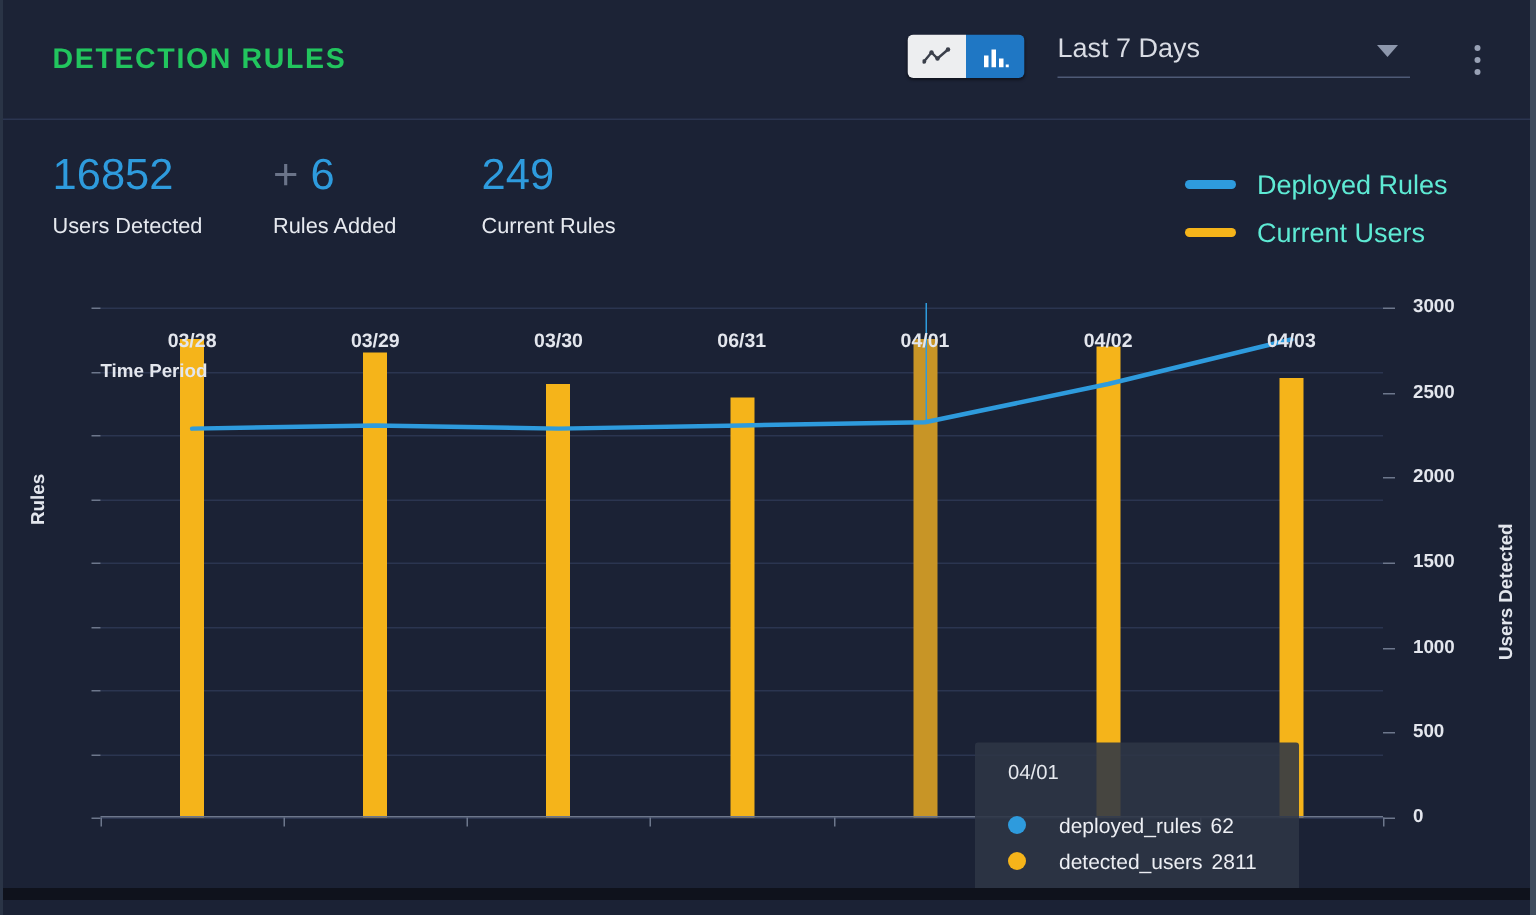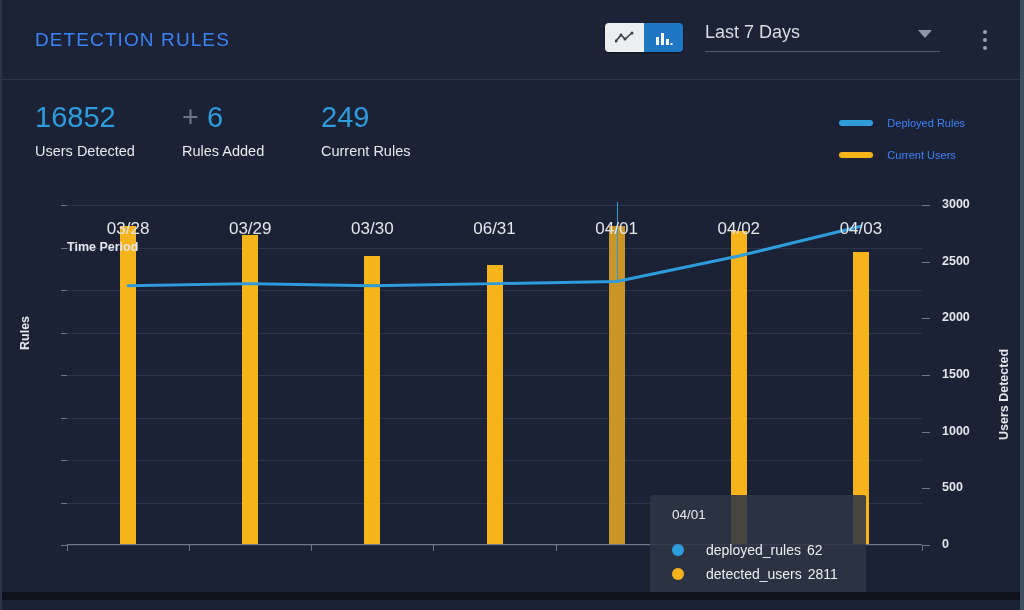--- a/index.html
+++ b/index.html
@@ -18,21 +18,21 @@
   }
   
   #header {
     position: absolute; left: 0; top: 0; width: 1018px; height: 80px;
     background: #1c2336;
     border-bottom: 1px solid #2b3550;
   }
   #panel-title {
     position: absolute; left: 33px; top: 29px;
     font-size: 19px; letter-spacing: 1.1px;
-    color: #3b82f6; font-weight: 400;
+    color: #22c55e; font-weight: 700;
   }
   #chart-type-toggle {
     position: absolute; left: 603px; top: 23px;
     display: flex; border-radius: 4px; overflow: hidden;
     box-shadow: 0 1px 2px rgba(0,0,0,.45);
   }
   .toggle-btn {
     width: 39px; height: 29px;
     display: flex; align-items: center; justify-content: center;
     cursor: pointer; border: none;
@@ -71,21 +71,21 @@
   .kpi-value { font-size: 29px; color: #2e9bdd; font-weight: 400; line-height: 34px; }
   .kpi-value .plus { color: #6b7489; }
   .kpi-label { font-size: 14.5px; color: #e6e9ef; margin-top: 9px; }
   #kpi-users   { left: 33px;  top: 100px; }
   #kpi-added   { left: 180px; top: 100px; }
   #kpi-current { left: 310px; top: 100px; margin-left: 9px; }
   
   #legend { position: absolute; right: 55px; top: 112px; }
   .legend-row { display: flex; align-items: center; height: 22px; margin-bottom: 10px; }
   .legend-swatch { width: 34px; height: 6px; border-radius: 3px; margin-right: 14px; }
-  .legend-label { font-size: 11px; color: #3b82f6; }
+  .legend-label { font-size: 18px; color: #5eead4; }
   
   #chart-area {
     position: absolute; left: 0; top: 185px; width: 1018px; height: 410px;
   }
   #plot {
     position: absolute; left: 65px; top: 20px;
     width: 855px; height: 340px;
   }
   .gridline {
     position: absolute; left: 0; width: 100%; height: 1px;
@@ -99,21 +99,21 @@
     background: #6d778c;
   }
   .axis-tick {
     position: absolute; bottom: -6px; width: 1px; height: 6px; background: #6d778c;
   }
   .bar {
     position: absolute; bottom: 0; width: 16px; background: #f5b41a;
   }
   .bar.hovered { background: #c89526; }
   .xlabel {
-    position: absolute; top: 14px; font-size: 17px; font-weight: normal;
+    position: absolute; top: 14px; font-size: 13px; font-weight: bold;
     color: #e3e6ed; transform: translateX(-50%); white-space: nowrap;
   }
   #x-axis-title {
     position: absolute; left: 0; width: 100%; top: 35px; 
     font-size: 12.5px; font-weight: bold; color: #e3e6ed;
   }
   #y-axis-title-left {
     position: absolute; left: 16px; top: 165px;
     font-size: 12.5px; font-weight: bold; color: #e3e6ed;
     transform: rotate(-90deg); transform-origin: left top; white-space: nowrap;

